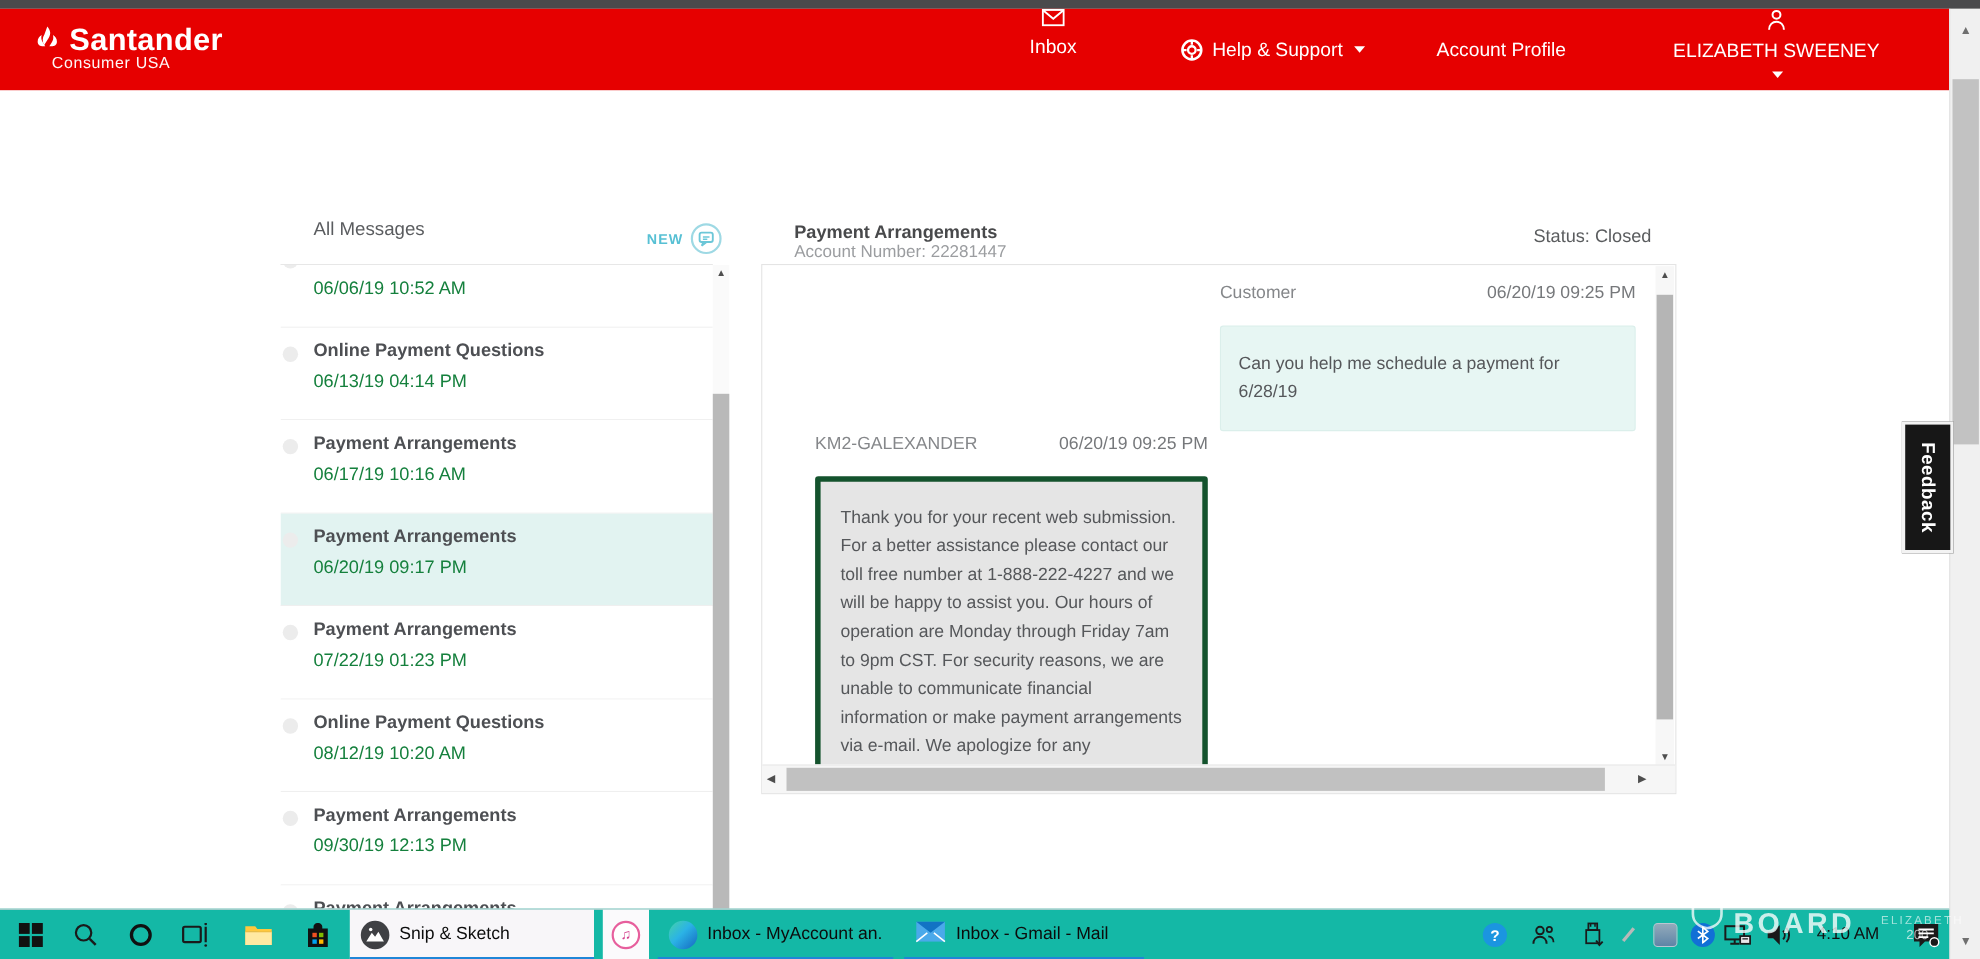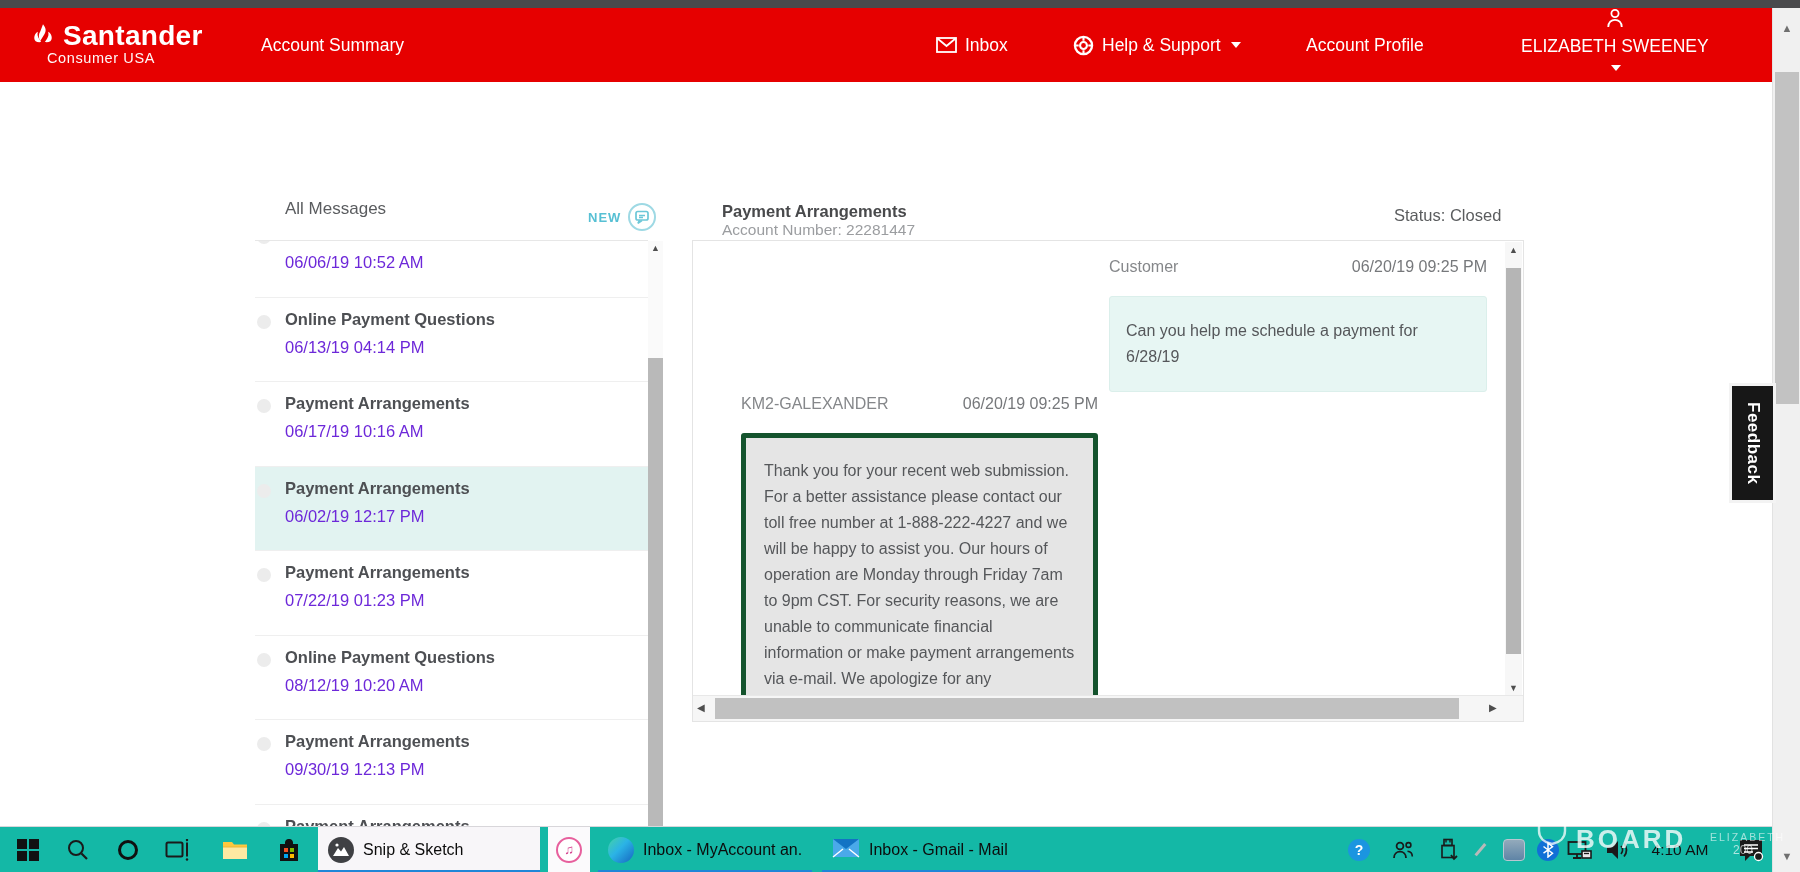--- a/index.html
+++ b/index.html
@@ -15,41 +15,41 @@
   
   .header { position:absolute; left:0; top:8px; width:1772px; height:74px; background:#e60000; color:#fff; }
   .logo { position:absolute; left:28px; top:13px; cursor:pointer; }
   .logo-row { display:flex; align-items:center; }
   .flame { width:30px; height:30px; margin-right:5px; }
   .brand { font-size:28px; font-weight:600; letter-spacing:.3px; line-height:28px; }
   .brand-sub { font-size:14.5px; font-weight:400; letter-spacing:.6px; margin:-1px 0 0 19px; opacity:.97; }
   .nav-item { position:absolute; top:0; height:74px; display:flex; align-items:center; gap:8px;
               font-size:17.5px; color:#fff; cursor:pointer; white-space:nowrap; }
   .nav-summary { left:261px; }
-  .nav-inbox   { left:936px; }
+  .nav-inbox   { left:936px;flex-direction:column; }
   .nav-help    { left:1073px; }
   .nav-profile { left:1306px; }
   .nav-user    { left:1521px;flex-direction:column; }
   .caret { width:0; height:0; border-left:5px solid transparent; border-right:5px solid transparent;
            border-top:6px solid #fff; margin-left:2px; }
   .hicon { display:inline-block; }
 
   
   .list-title { position:absolute; left:285px; top:199px; font-size:17px; color:#5a5c5f; }
   .new-wrap { position:absolute; left:588px; top:202px; display:flex; align-items:center; gap:6px; cursor:pointer; }
   .new-label { font-size:13px; font-weight:bold; letter-spacing:1px; color:#57c0d4; }
   .msg-list { position:absolute; left:255px; top:240px; width:393px; height:586px;
               overflow:hidden; border-top:1px solid #e7e7e7; }
   .msg-item { position:relative; height:84.5px; border-bottom:1px solid #efefef; cursor:pointer; background:#fff; }
   .msg-item.selected { background:#e2f3f1; }
   .msg-item.clipped { margin-top:-28px; }
   .msg-item .dot { position:absolute; left:2px; top:17px; width:14px; height:14px;
                    border-radius:50%; background:#ececec; }
   .msg-item .ttl { position:absolute; left:30px; top:12px; font-size:16.5px; font-weight:600; color:#4d4f53; }
-  .msg-item .dte { position:absolute; left:30px; top:40px; font-size:16.5px; color:#6d28d9; }
+  .msg-item .dte { position:absolute; left:30px; top:40px; font-size:16.5px; color:#15803d; }
   .list-scroll { position:absolute; left:648px; top:241px; width:15px; height:585px; background:#fafafa; }
   .list-scroll .up { position:absolute; top:2px; left:0; width:15px; text-align:center;
                      font-size:9px; color:#4e4e4e; cursor:pointer; }
   .list-scroll .thumb { position:absolute; left:0; top:117px; bottom:0; width:15px; background:#b9b9b9; cursor:pointer; }
 
   
   .thread-title   { position:absolute; left:722px; top:202px; font-size:16.5px; font-weight:bold; color:#48494b; }
   .thread-account { position:absolute; left:722px; top:221px; font-size:15.5px; color:#9b9da0; }
   .thread-status  { position:absolute; left:1394px; top:206px; font-size:16.5px; color:#5a5c5e; }
 
@@ -152,23 +152,20 @@
         <svg class="flame" viewBox="0 0 48 44">
           <path fill="#fff" d="M24 3c5 6 5.5 11 2 16.5l-6.5 10.5c-3-5.5-2.8-10.5.3-15.5z"></path>
           <path fill="#fff" d="M10 25c0-4.5 2.2-7.8 5.8-9.8-1.2 4.3-.4 7.6 1.8 11l3.4 5.4c-6.6 1-11-1.6-11-6.6z"></path>
           <path fill="#fff" d="M38 25c0-4.5-2.2-7.8-5.8-9.8 1.2 4.3.4 7.6-1.8 11l-3.4 5.4c6.6 1 11-1.6 11-6.6z"></path>
         </svg>
         <span class="brand">Santander</span>
       </div>
       <div class="brand-sub">Consumer USA</div>
     </div>
 
-    <div class="nav-item nav-summary">
-      <span>Account Summary</span>
-    </div>
 
     <div class="nav-item nav-inbox">
       <svg class="hicon" width="21" height="16" viewBox="0 0 21 16">
         <rect x="1" y="1" width="19" height="14" fill="none" stroke="#fff" stroke-width="1.8"></rect>
         <path d="M1.5 1.5 L10.5 9 L19.5 1.5" fill="none" stroke="#fff" stroke-width="1.8"></path>
       </svg>
       <span>Inbox</span>
     </div>
 
     <div class="nav-item nav-help">
@@ -219,21 +216,21 @@
         <div class="dte">06/13/19 04:14 PM</div>
       </div>
       <div class="msg-item">
         <span class="dot"></span>
         <div class="ttl">Payment Arrangements</div>
         <div class="dte">06/17/19 10:16 AM</div>
       </div>
       <div class="msg-item selected">
         <span class="dot"></span>
         <div class="ttl">Payment Arrangements</div>
-        <div class="dte">06/02/19 12:17 PM</div>
+        <div class="dte">06/20/19 09:17 PM</div>
       </div>
       <div class="msg-item">
         <span class="dot"></span>
         <div class="ttl">Payment Arrangements</div>
         <div class="dte">07/22/19 01:23 PM</div>
       </div>
       <div class="msg-item">
         <span class="dot"></span>
         <div class="ttl">Online Payment Questions</div>
         <div class="dte">08/12/19 10:20 AM</div>

